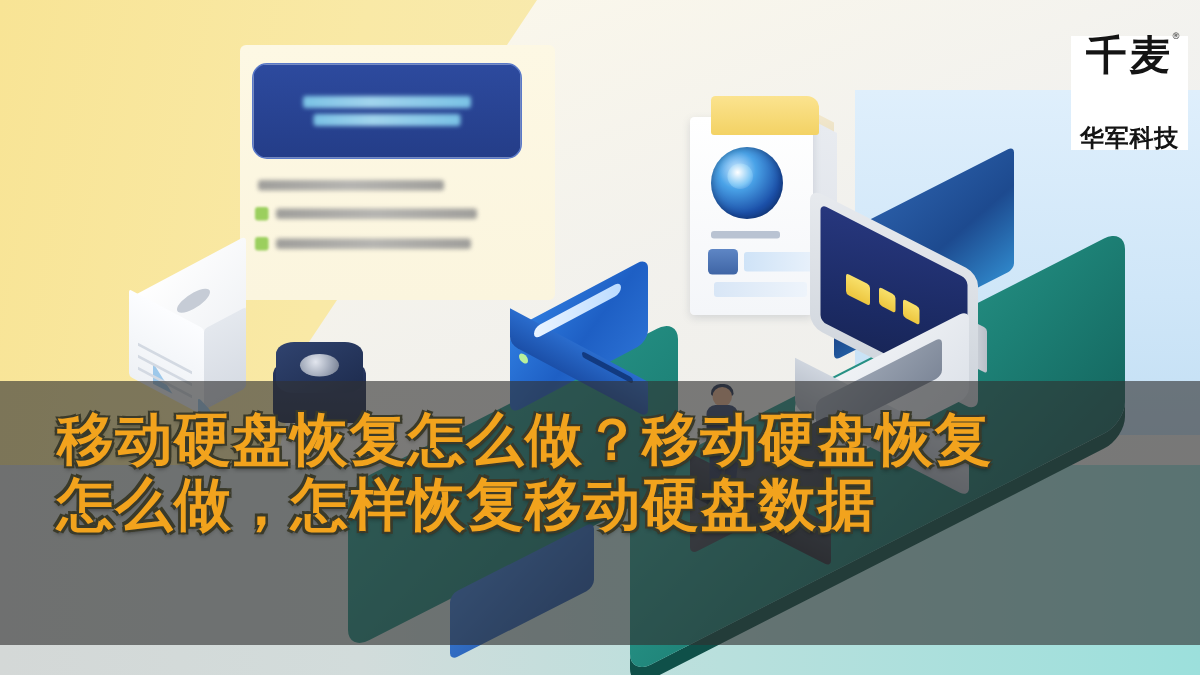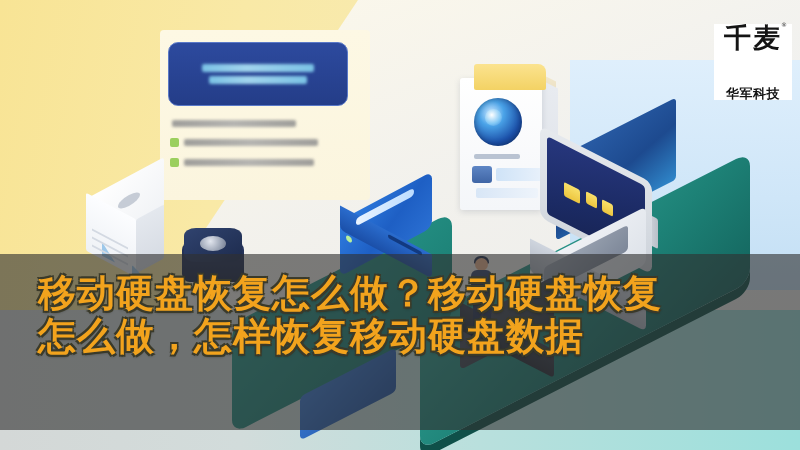--- a/index.html
+++ b/index.html
@@ -513,21 +513,21 @@
     font-family: "DejaVu Sans", sans-serif;
   }
   .logo .reg {
     position: absolute;
     right: -7px; top: -2px;
     font-size: 6px;
     font-weight: 400;
     color: #333;
   }
   .logo .sub {
-    font-size: 13px;
+    font-size: 16px;
     font-weight: 700;
     color: #141414;
     letter-spacing: .5px;
     line-height: 1;
     font-family: "DejaVu Sans", sans-serif;
     margin-top: 30px;
   }
 
   
   .overlay {

